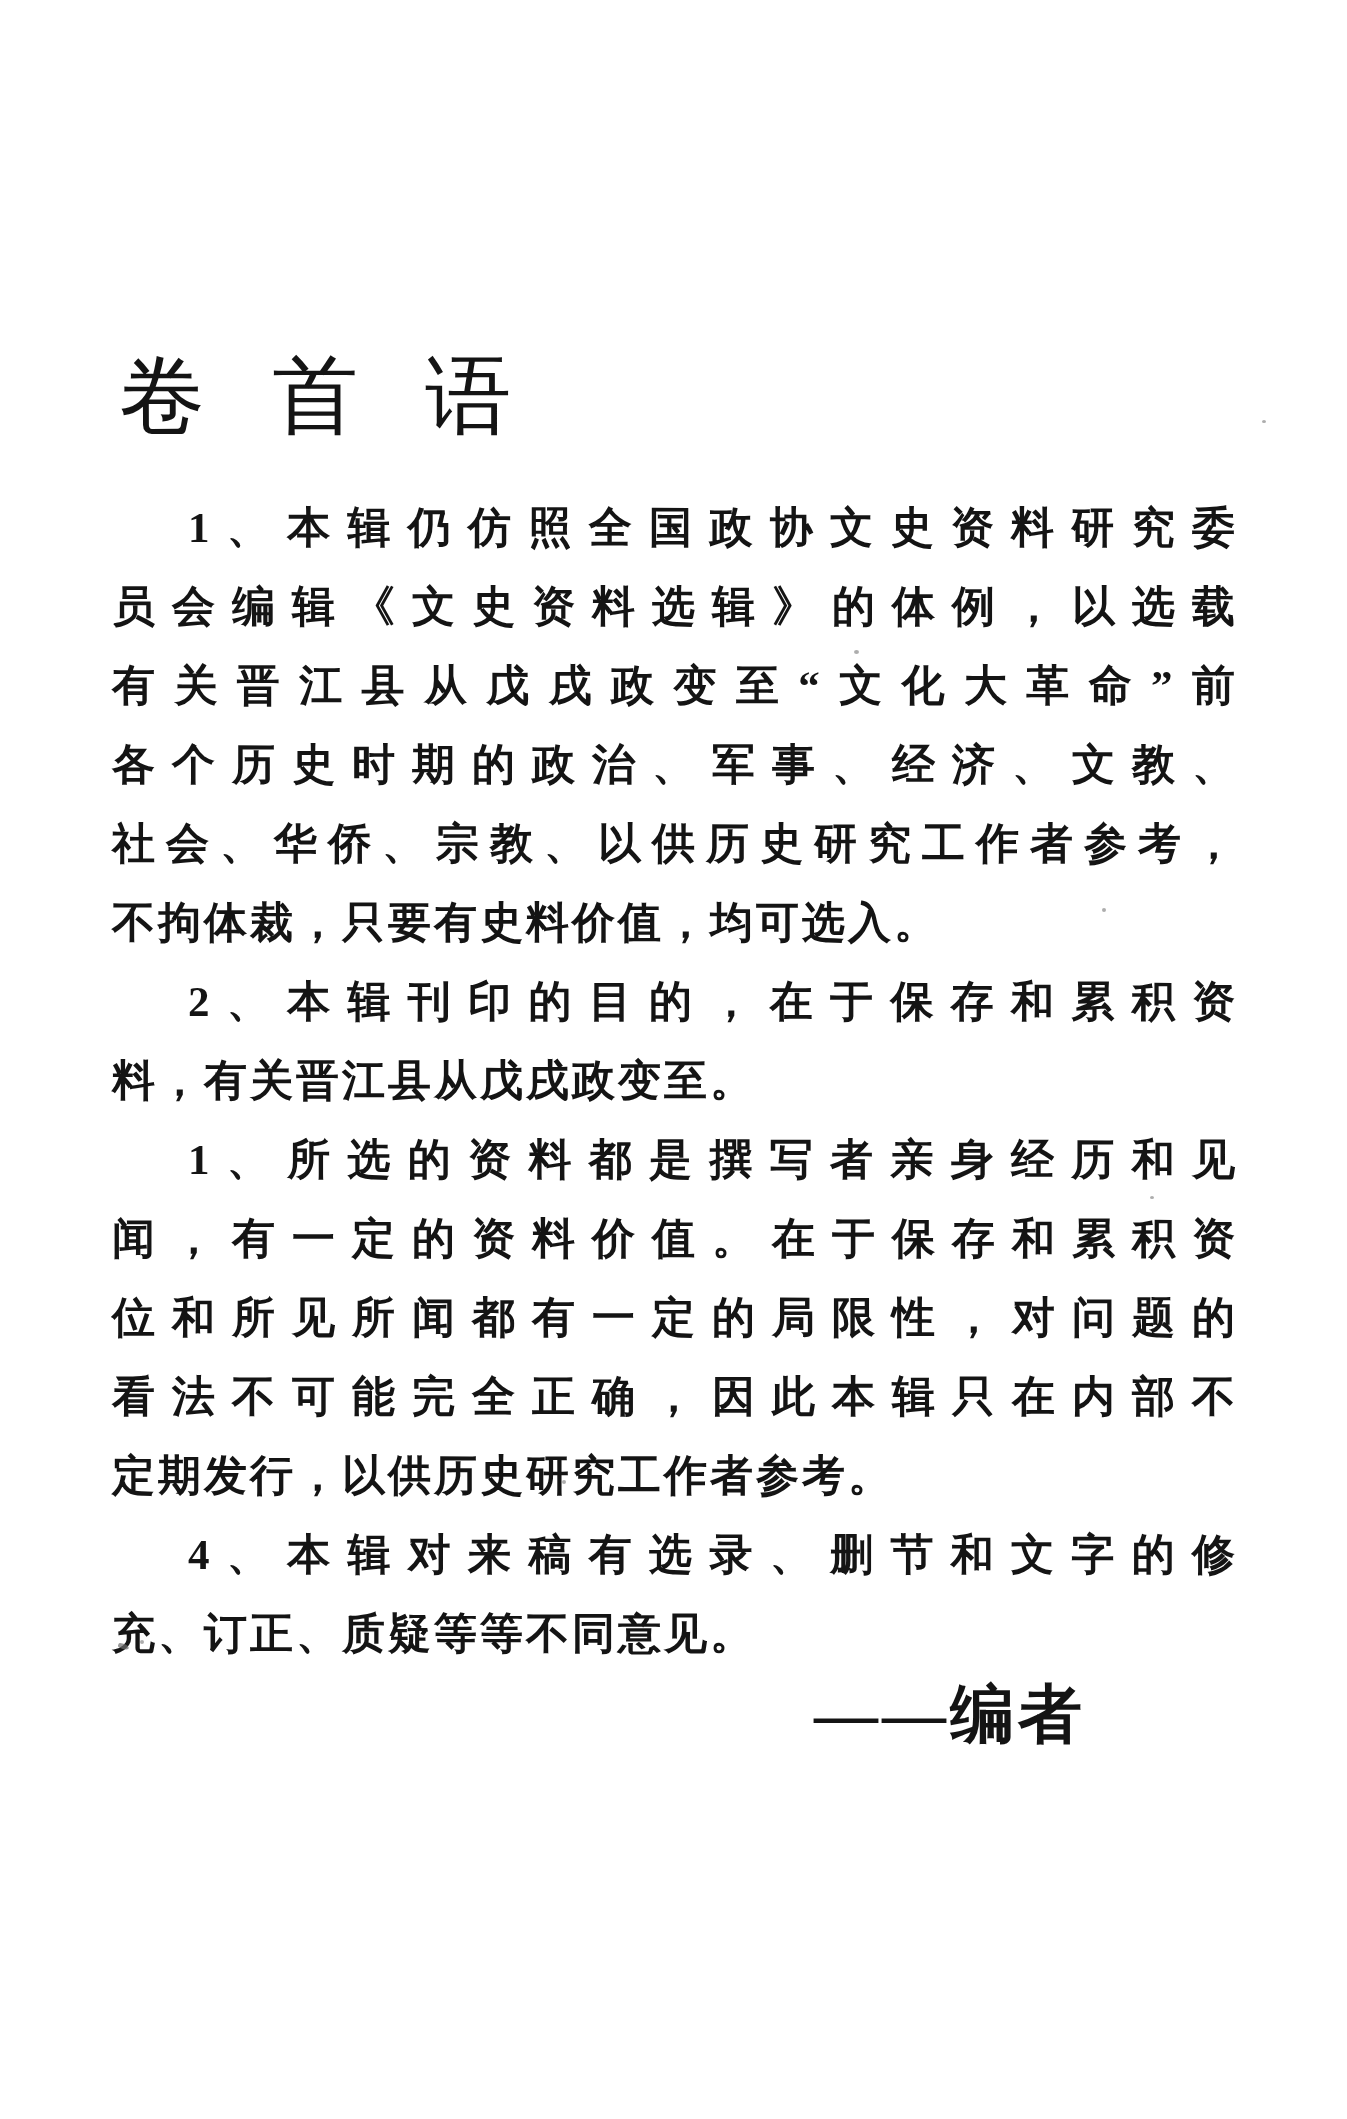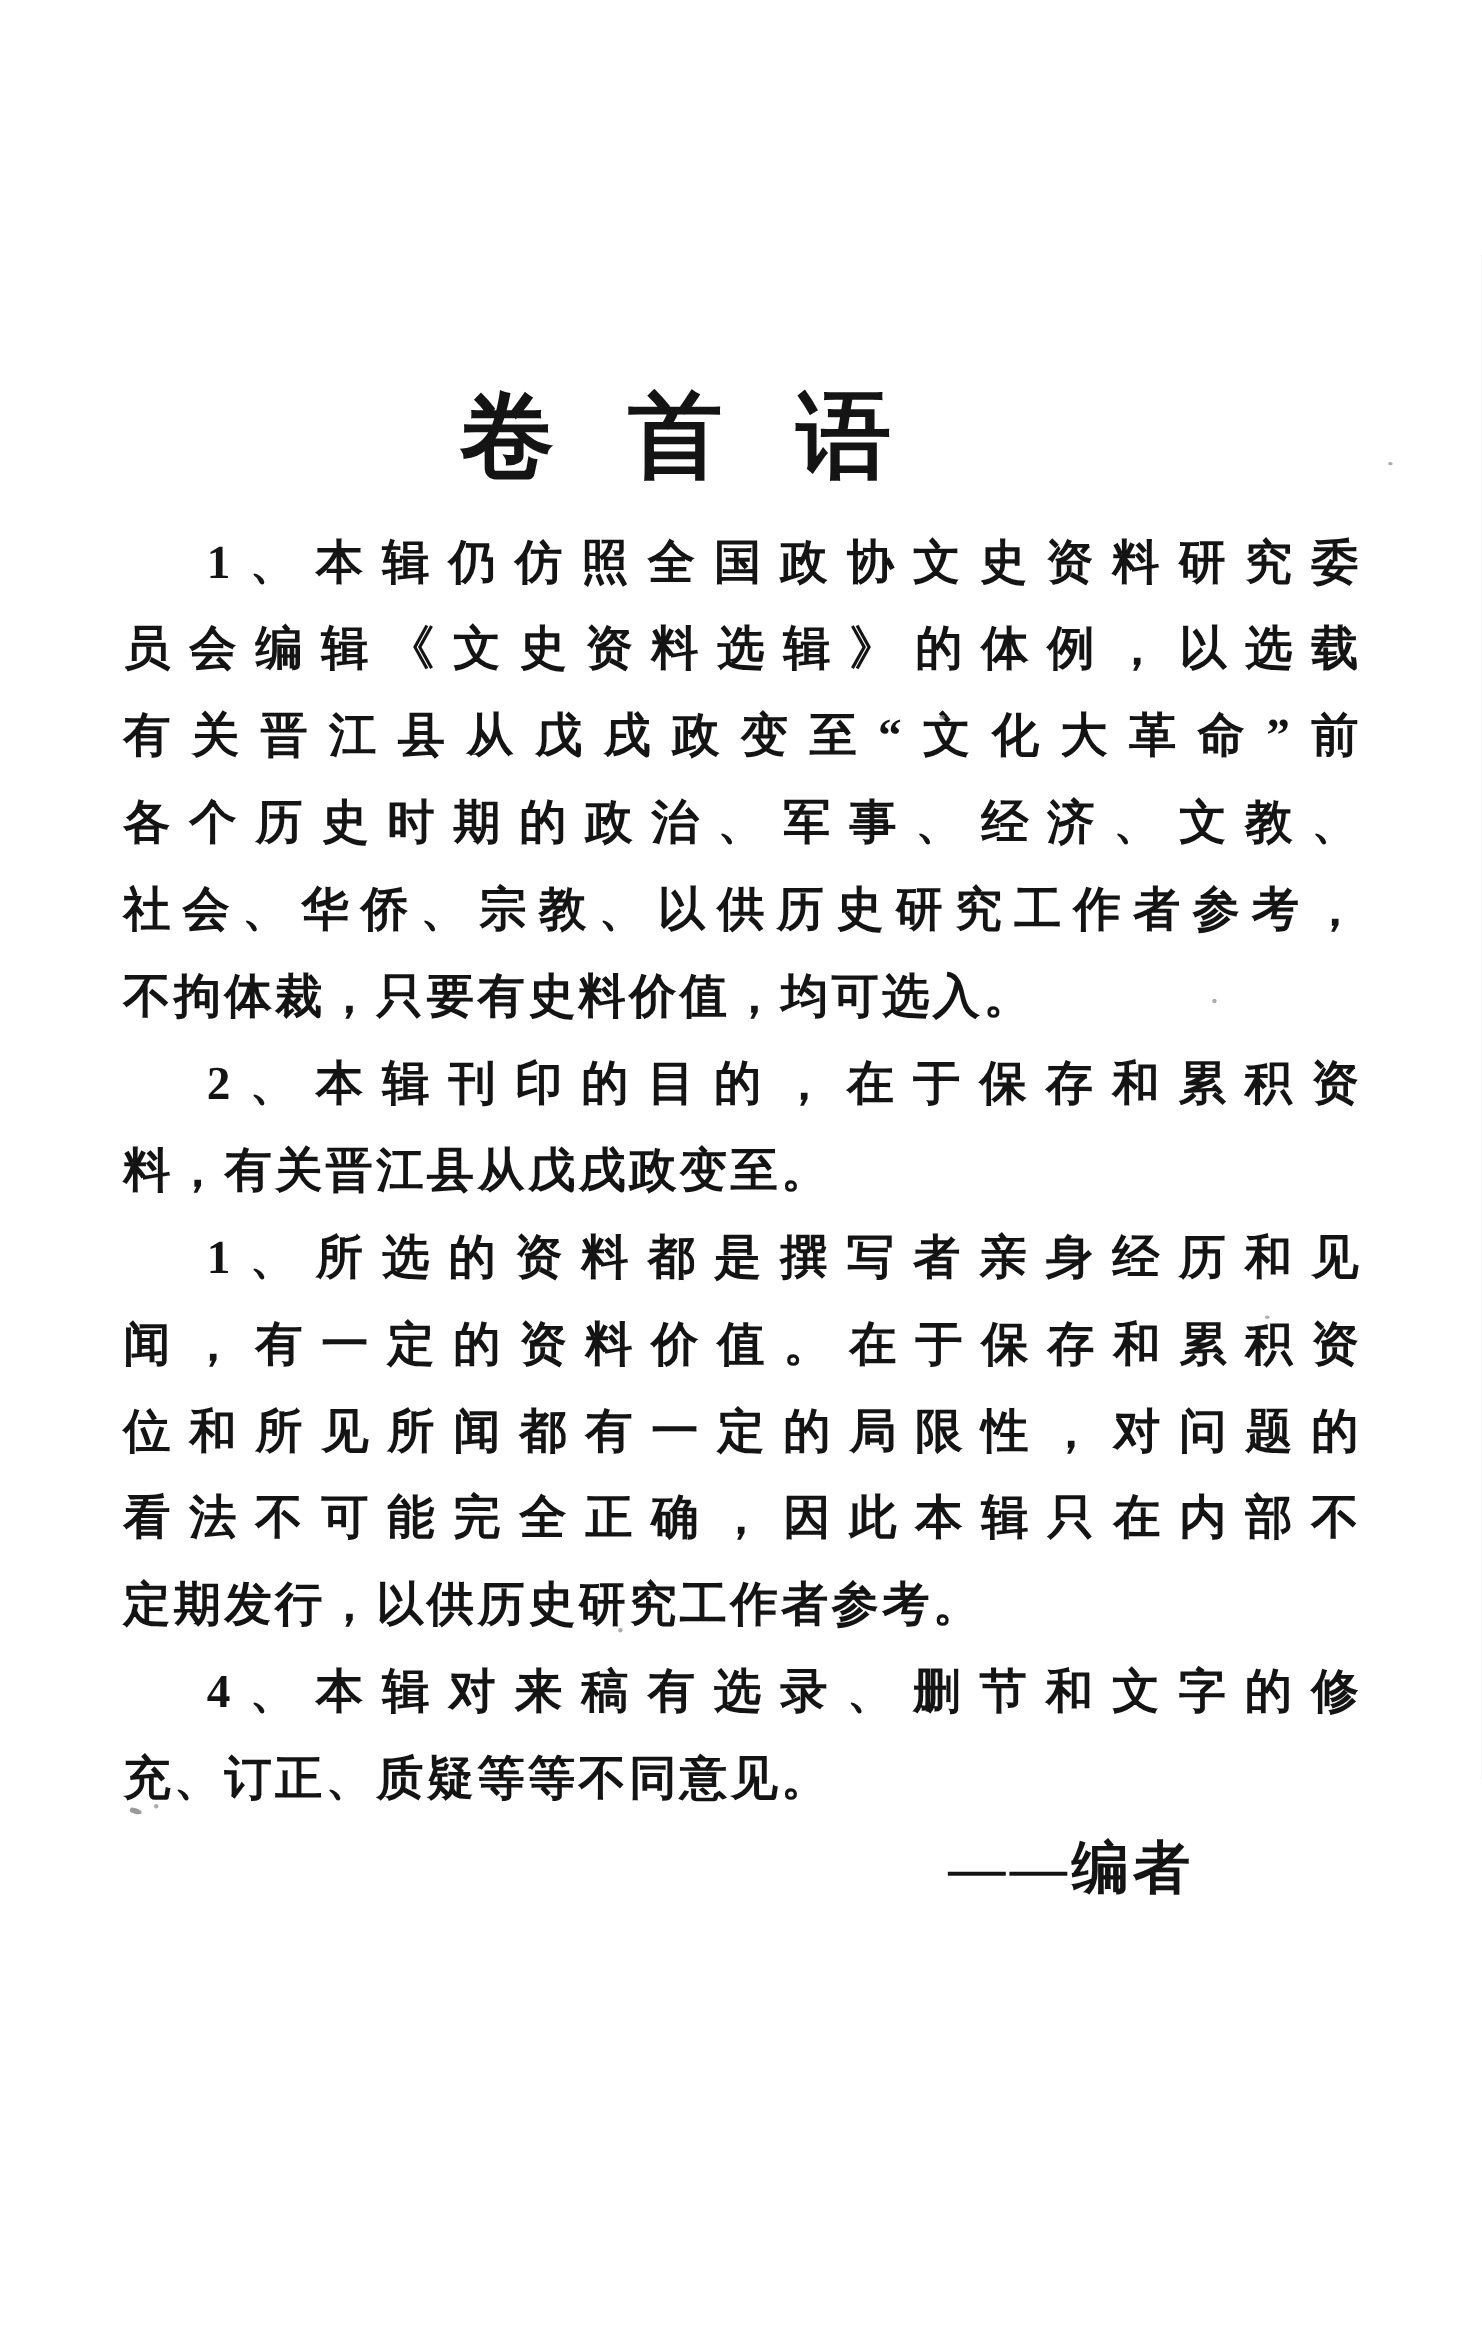--- a/index.html
+++ b/index.html
@@ -15,26 +15,25 @@
   }
   .content {
     position:absolute;
     left:112px; top:348px;
     width:1124px;
   }
   .doc-title {
     font-size:86px;
     line-height:96px;
     height:96px;
-    font-weight:700;
-    text-align:center;
+    font-weight:400;
     letter-spacing:0.78em;
     padding-left:0.78em; 
     transform:translateX(-60px);
-    margin:0 0 28px 0;
+    margin:0 0 44px 0;
     white-space:nowrap;
   }
   .para { margin:0; }
   .line {
     font-size:43px;
     line-height:79px;
     height:79px;
     font-weight:600;
     letter-spacing:1px;
     white-space:nowrap;
@@ -42,21 +41,21 @@
   }
   
   .jt {
     white-space:normal;
     text-align:justify;
     text-align-last:justify;
   }
   .ind { padding-left:76px; }
   .last { letter-spacing:3px; }
   .signature {
-    font-size:52px;
+    font-size:64px;
     line-height:80px;
     height:80px;
     font-weight:600;
     text-align:right;
     padding-right:150px;
     letter-spacing:4px;
     margin-top:2px;
   }
   
   .speck {

